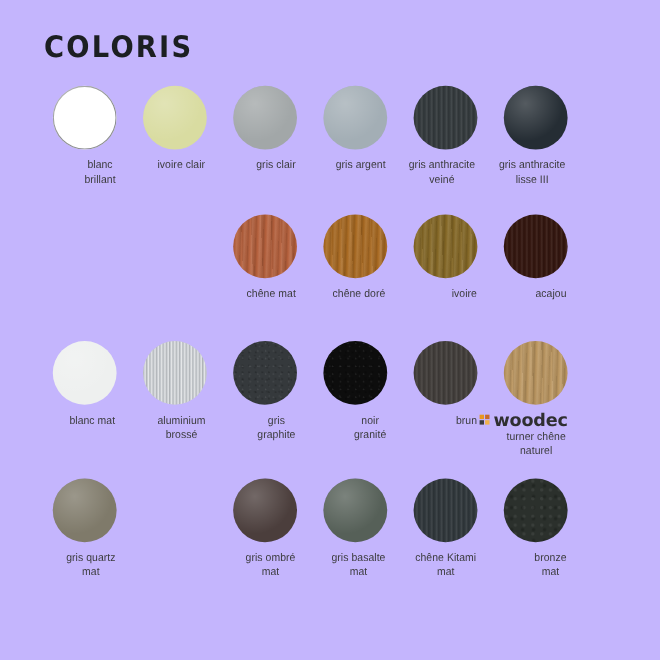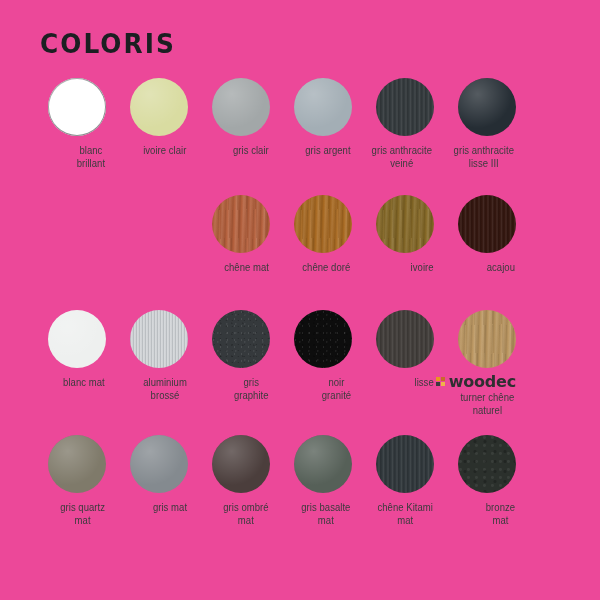--- a/index.html
+++ b/index.html
@@ -3,21 +3,21 @@
 <meta charset="utf-8">
 <style>
   html,body{margin:0;padding:0;}
   body{
     width:600px;height:600px;
     background:#ffffff;
     font-family:"Liberation Sans","DejaVu Sans",sans-serif;
     overflow:hidden;
     position:relative;
   }
-  .page{position:absolute;inset:0;background:#ec4899;}
+  .page{position:absolute;inset:0;background:#c4b5fd;}
 
   .title{
     position:absolute;left:40px;top:28px;
     font-family:"DejaVu Sans","Liberation Sans",sans-serif;
     font-weight:bold;
     font-size:27px;
     letter-spacing:2.2px;
     color:#1c1f22;
     transform:scaleX(0.92);
     transform-origin:left center;
@@ -218,21 +218,21 @@
           <div class="swatch" style="background: rgb(13, 13, 13);">
             <div class="tex speckle"></div>
           </div>
           <div class="label">noir
 granité</div>
         </div>
         <div class="cell c4">
           <div class="swatch" style="background: rgb(65, 61, 58);">
             <div class="tex grain-v"></div>
           </div>
-          <div class="label">lisse</div>
+          <div class="label">brun</div>
         </div>
         <div class="cell c5">
           <div class="swatch" style="background: rgb(187, 150, 96);">
             <div class="tex grain-wood"></div>
           </div>
           <div class="brand">
             <div class="brand-mark">
               <i style="background: rgb(232, 151, 31);"></i>
               <i style="background: rgb(200, 106, 42);"></i>
               <i style="background: rgb(59, 59, 61);"></i>
@@ -245,26 +245,20 @@
         </div>
       </div>
     <div class="row r4">
         <div class="cell c0">
           <div class="swatch" style="background: rgb(127, 122, 106);">
             <div class="tex sheen-soft"></div>
           </div>
           <div class="label">gris quartz
 mat</div>
         </div>
-        <div class="cell c1">
-          <div class="swatch" style="background: rgb(132, 138, 143);">
-            <div class="tex sheen-soft"></div>
-          </div>
-          <div class="label">gris mat</div>
-        </div>
         <div class="cell c2">
           <div class="swatch" style="background: rgb(75, 62, 60);">
             <div class="tex sheen-soft"></div>
           </div>
           <div class="label">gris ombré
 mat</div>
         </div>
         <div class="cell c3">
           <div class="swatch" style="background: rgb(86, 96, 88);">
             <div class="tex sheen-soft"></div>

